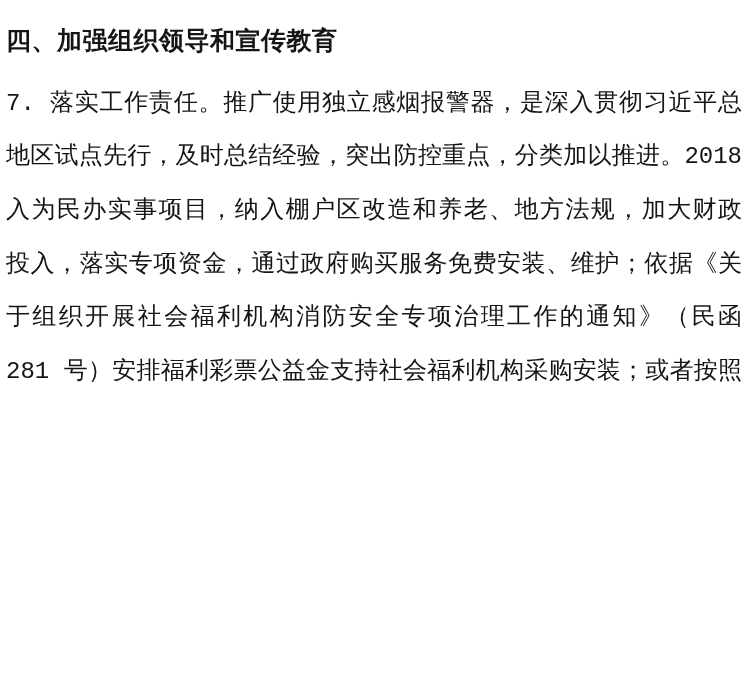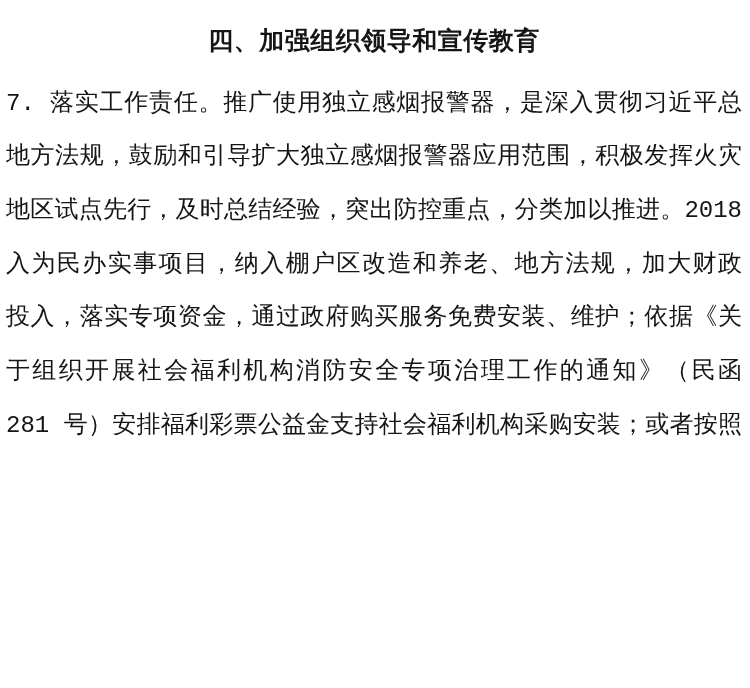--- a/index.html
+++ b/index.html
@@ -17,39 +17,38 @@
     color: #151515;
     overflow: hidden;
   }
   .heading {
     font-family: "Liberation Sans", "DejaVu Sans", sans-serif;
     font-weight: 700;
     font-size: 25px;
     line-height: 40px;
     height: 40px;
     letter-spacing: 0.5px;
-    text-align: center;
+    text-align: left;
     white-space: nowrap;
     overflow: hidden;
   }
   .body-line {
     font-family: Liberation Mono, monospace;
     font-size: 24px;
     line-height: 53.7px;
     height: 53.7px;
     text-align: justify;
     text-align-last: justify;
     overflow: hidden;
   }
 </style>
 </head>
 <body>
 
 <main class="page">
   <h1 class="heading">四、加强组织领导和宣传教育</h1>
   <div class="body-line">7. 落实工作责任。推广使用独立感烟报警器，是深入贯彻习近平总书</div>
-  <div class="body-line">地方法规，鼓励和引导扩大独立感烟报警器应用范围，积极发挥火灾</div>
   <div class="body-line">地区试点先行，及时总结经验，突出防控重点，分类加以推进。2018</div>
   <div class="body-line">入为民办实事项目，纳入棚户区改造和养老、地方法规，加大财政</div>
   <div class="body-line">投入，落实专项资金，通过政府购买服务免费安装、维护；依据《关</div>
   <div class="body-line">于组织开展社会福利机构消防安全专项治理工作的通知》（民函〔2015〕</div>
   <div class="body-line">281 号）安排福利彩票公益金支持社会福利机构采购安装；或者按照相</div>
 </main>
 
 </body></html>

